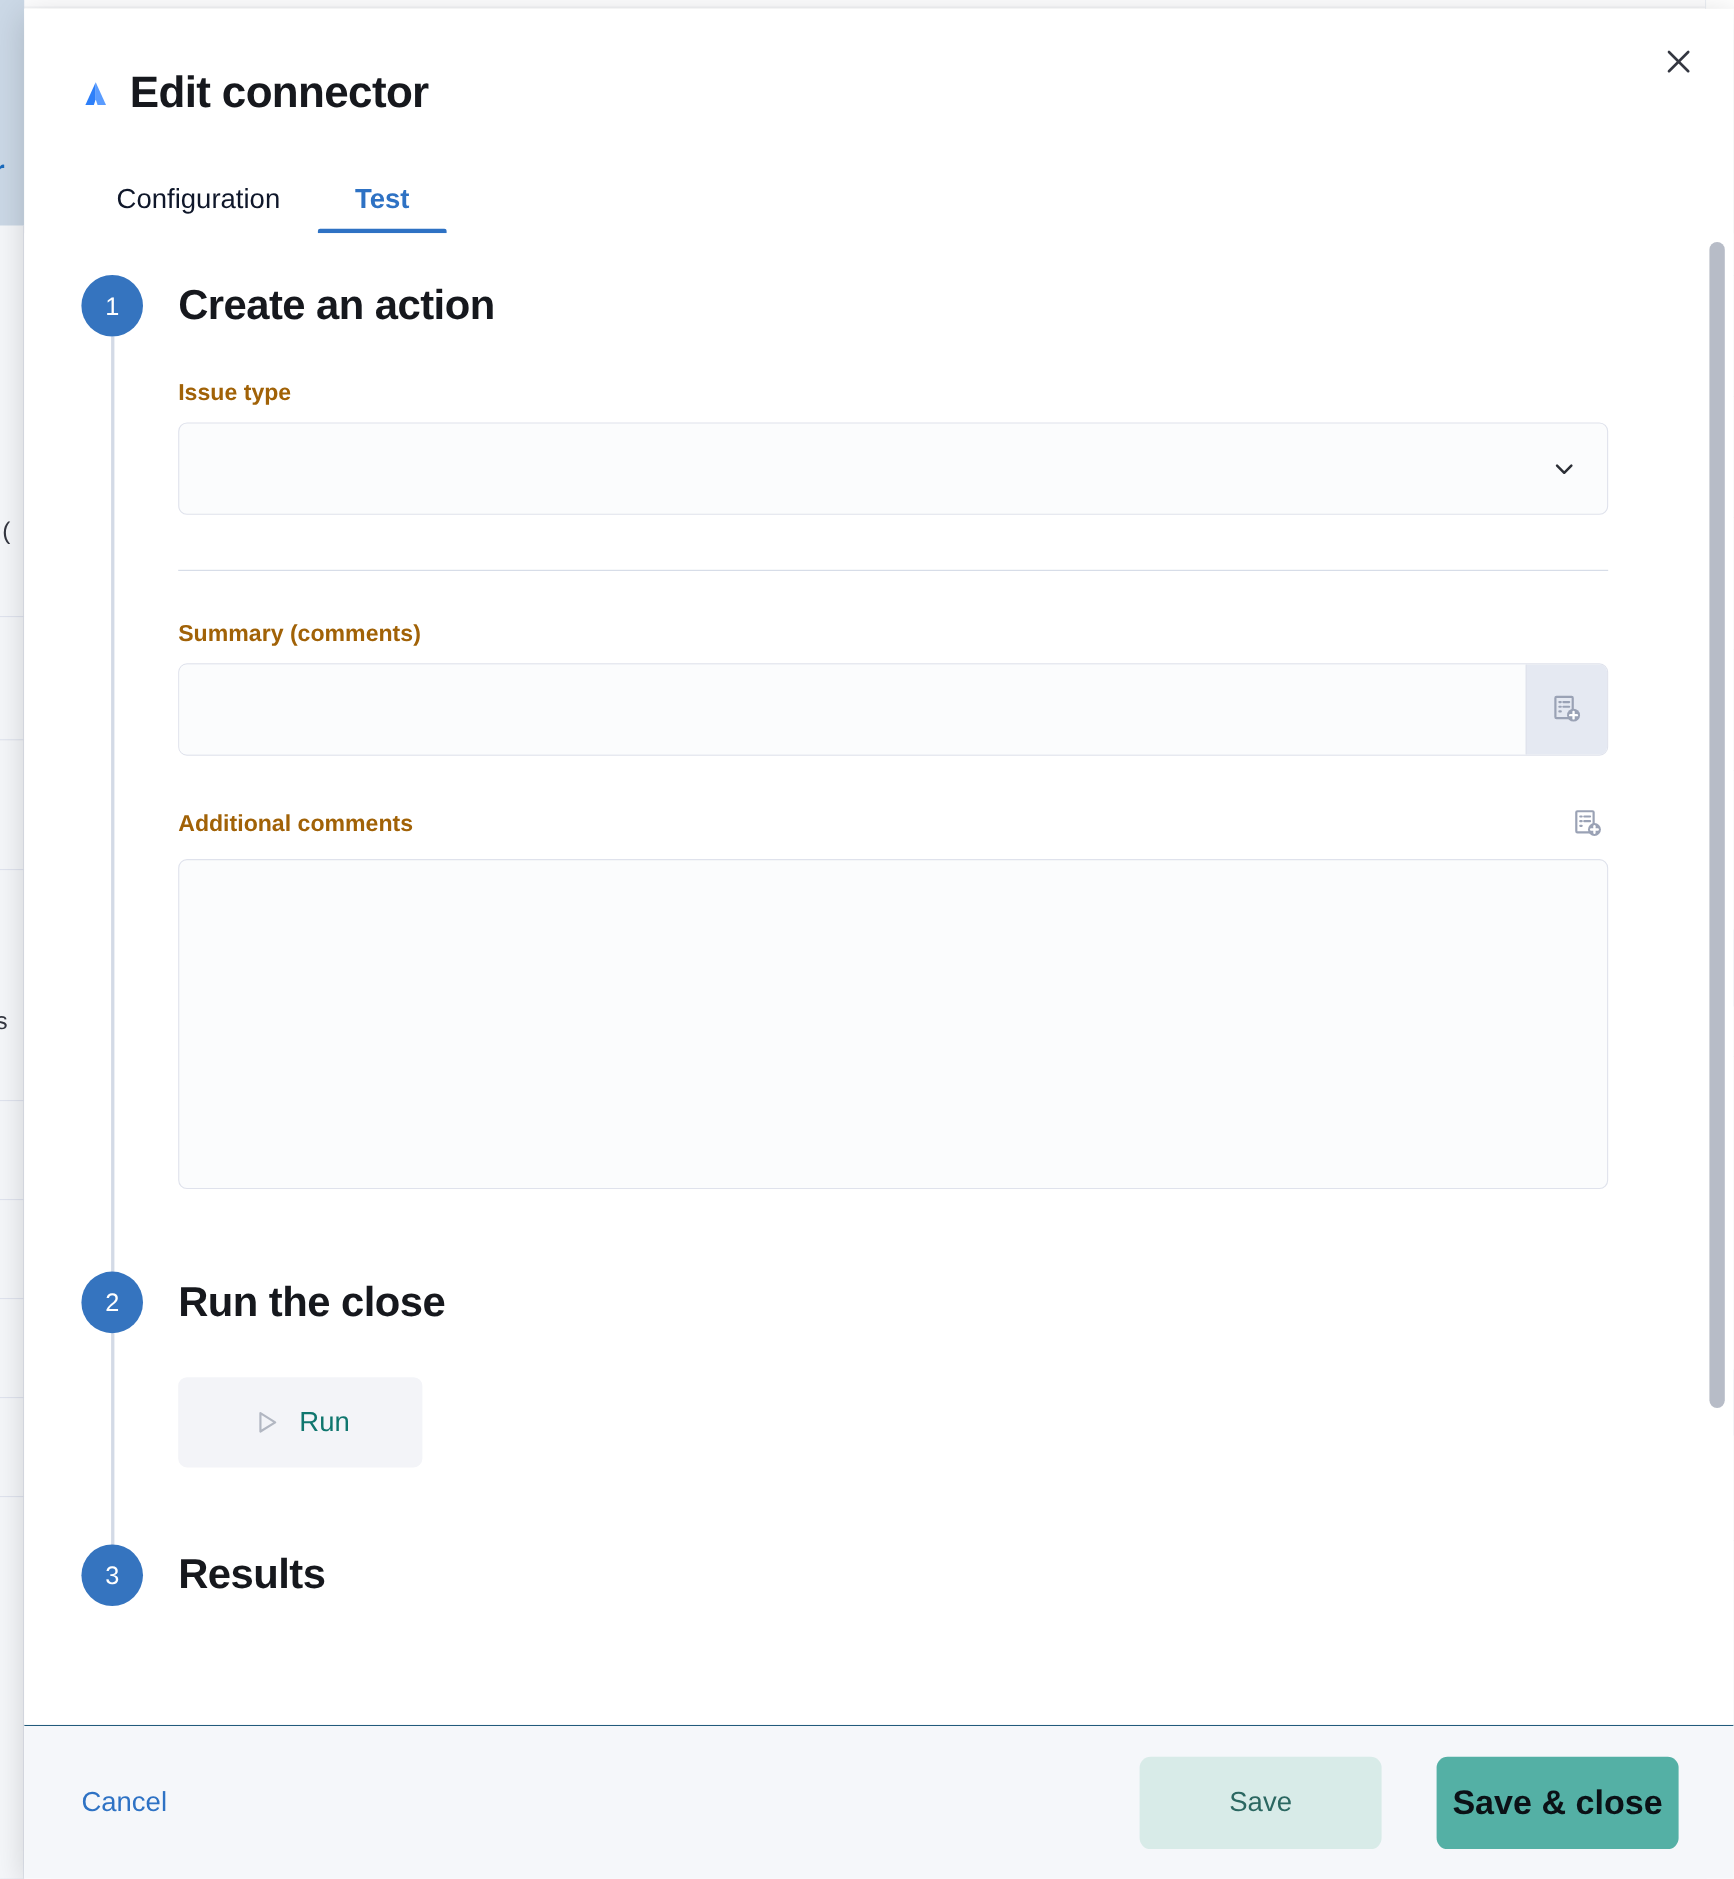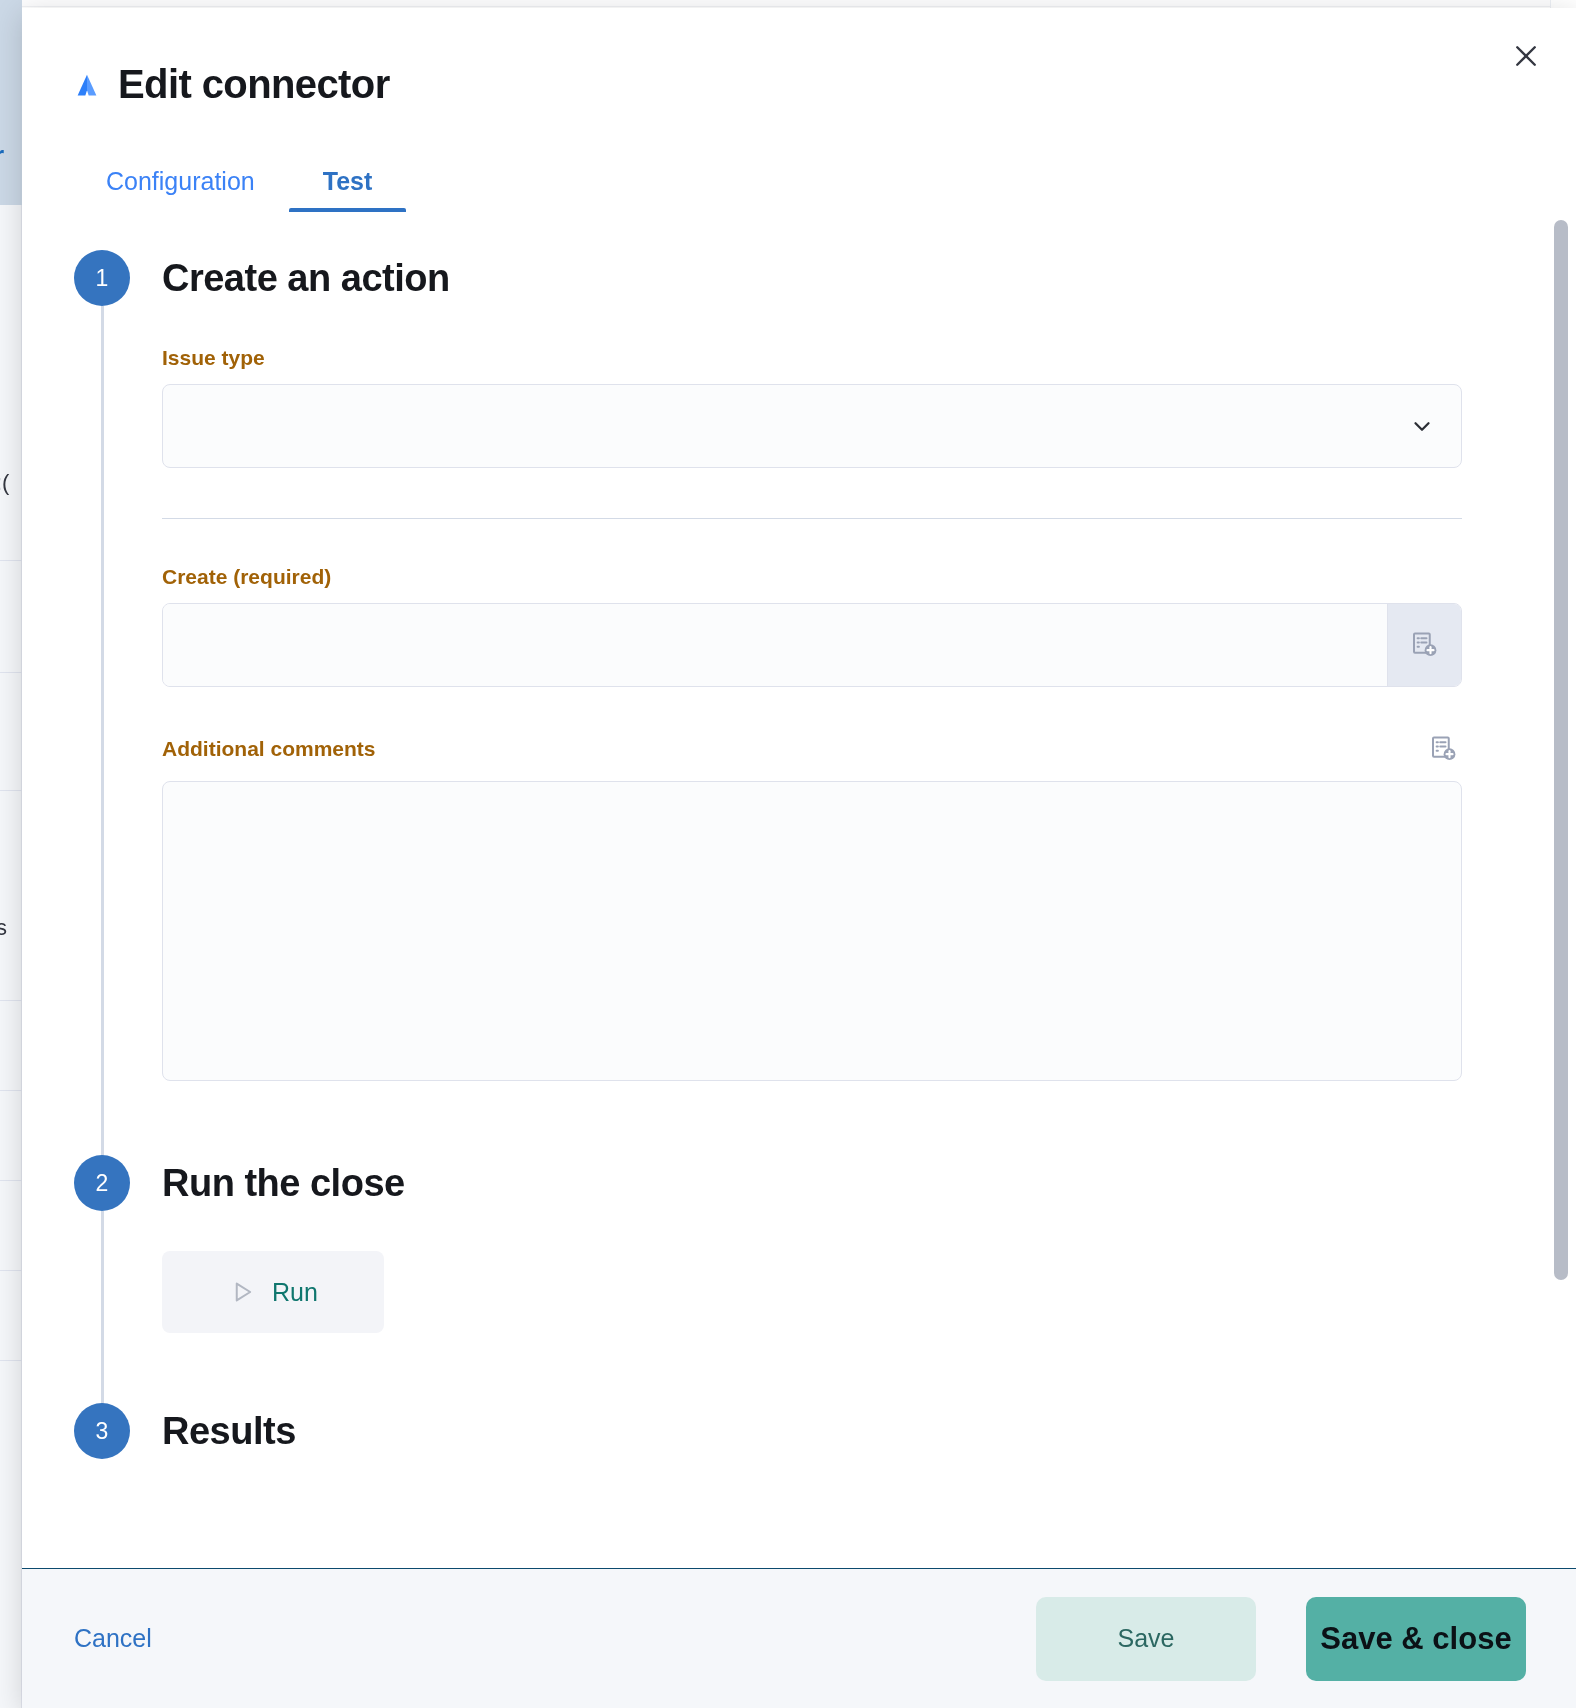--- a/index.html
+++ b/index.html
@@ -130,21 +130,21 @@
     display: flex;
     align-items: flex-end;
     gap: 0;
     margin-top: 38px;
     height: 62px;
     position: relative;
   }
   .tab {
     padding: 0 34px 18px 34px;
     font-size: 25px;
-    color: #3b82f6;
+    color: #0f172a;
     background: transparent;
     border: none;
     cursor: pointer;
     line-height: 1;
     position: relative;
     font-family: inherit;
   }
   .tab.active { color: #2e72c4; font-weight: 600; }
   .tab.active::after {
     content: "";
@@ -460,21 +460,21 @@
           <div class="select-box">
             <span style="flex:1 1 auto;font-size:21px;color:#343741;"></span>
             <svg width="26" height="26" viewBox="0 0 24 24" fill="none" stroke="#2c2f36" stroke-width="2.1" stroke-linecap="round" stroke-linejoin="round">
               <polyline points="6 9.5 12 15.5 18 9.5"></polyline>
             </svg>
           </div>
 
           <div class="divider"></div>
 
           
-          <label class="field-label">Create (required)</label>
+          <label class="field-label">Summary (comments)</label>
           <div class="input-with-btn">
             <input type="text" value="" placeholder="" style="">
             <button class="append-btn">
               <svg width="30" height="30" viewBox="0 0 24 24" fill="none" stroke="#9aa2b5" stroke-width="1.6">
                 <rect x="3.2" y="2.8" width="12.6" height="15.4" rx="0.8"></rect>
                 <line x1="6.1" y1="6.6" x2="7.1" y2="6.6" stroke-linecap="round"></line>
                 <line x1="9" y1="6.6" x2="13.2" y2="6.6" stroke-linecap="round"></line>
                 <line x1="6.1" y1="10" x2="7.1" y2="10" stroke-linecap="round"></line>
                 <line x1="9" y1="10" x2="13.2" y2="10" stroke-linecap="round"></line>
                 <line x1="6.1" y1="13.4" x2="7.1" y2="13.4" stroke-linecap="round"></line>

